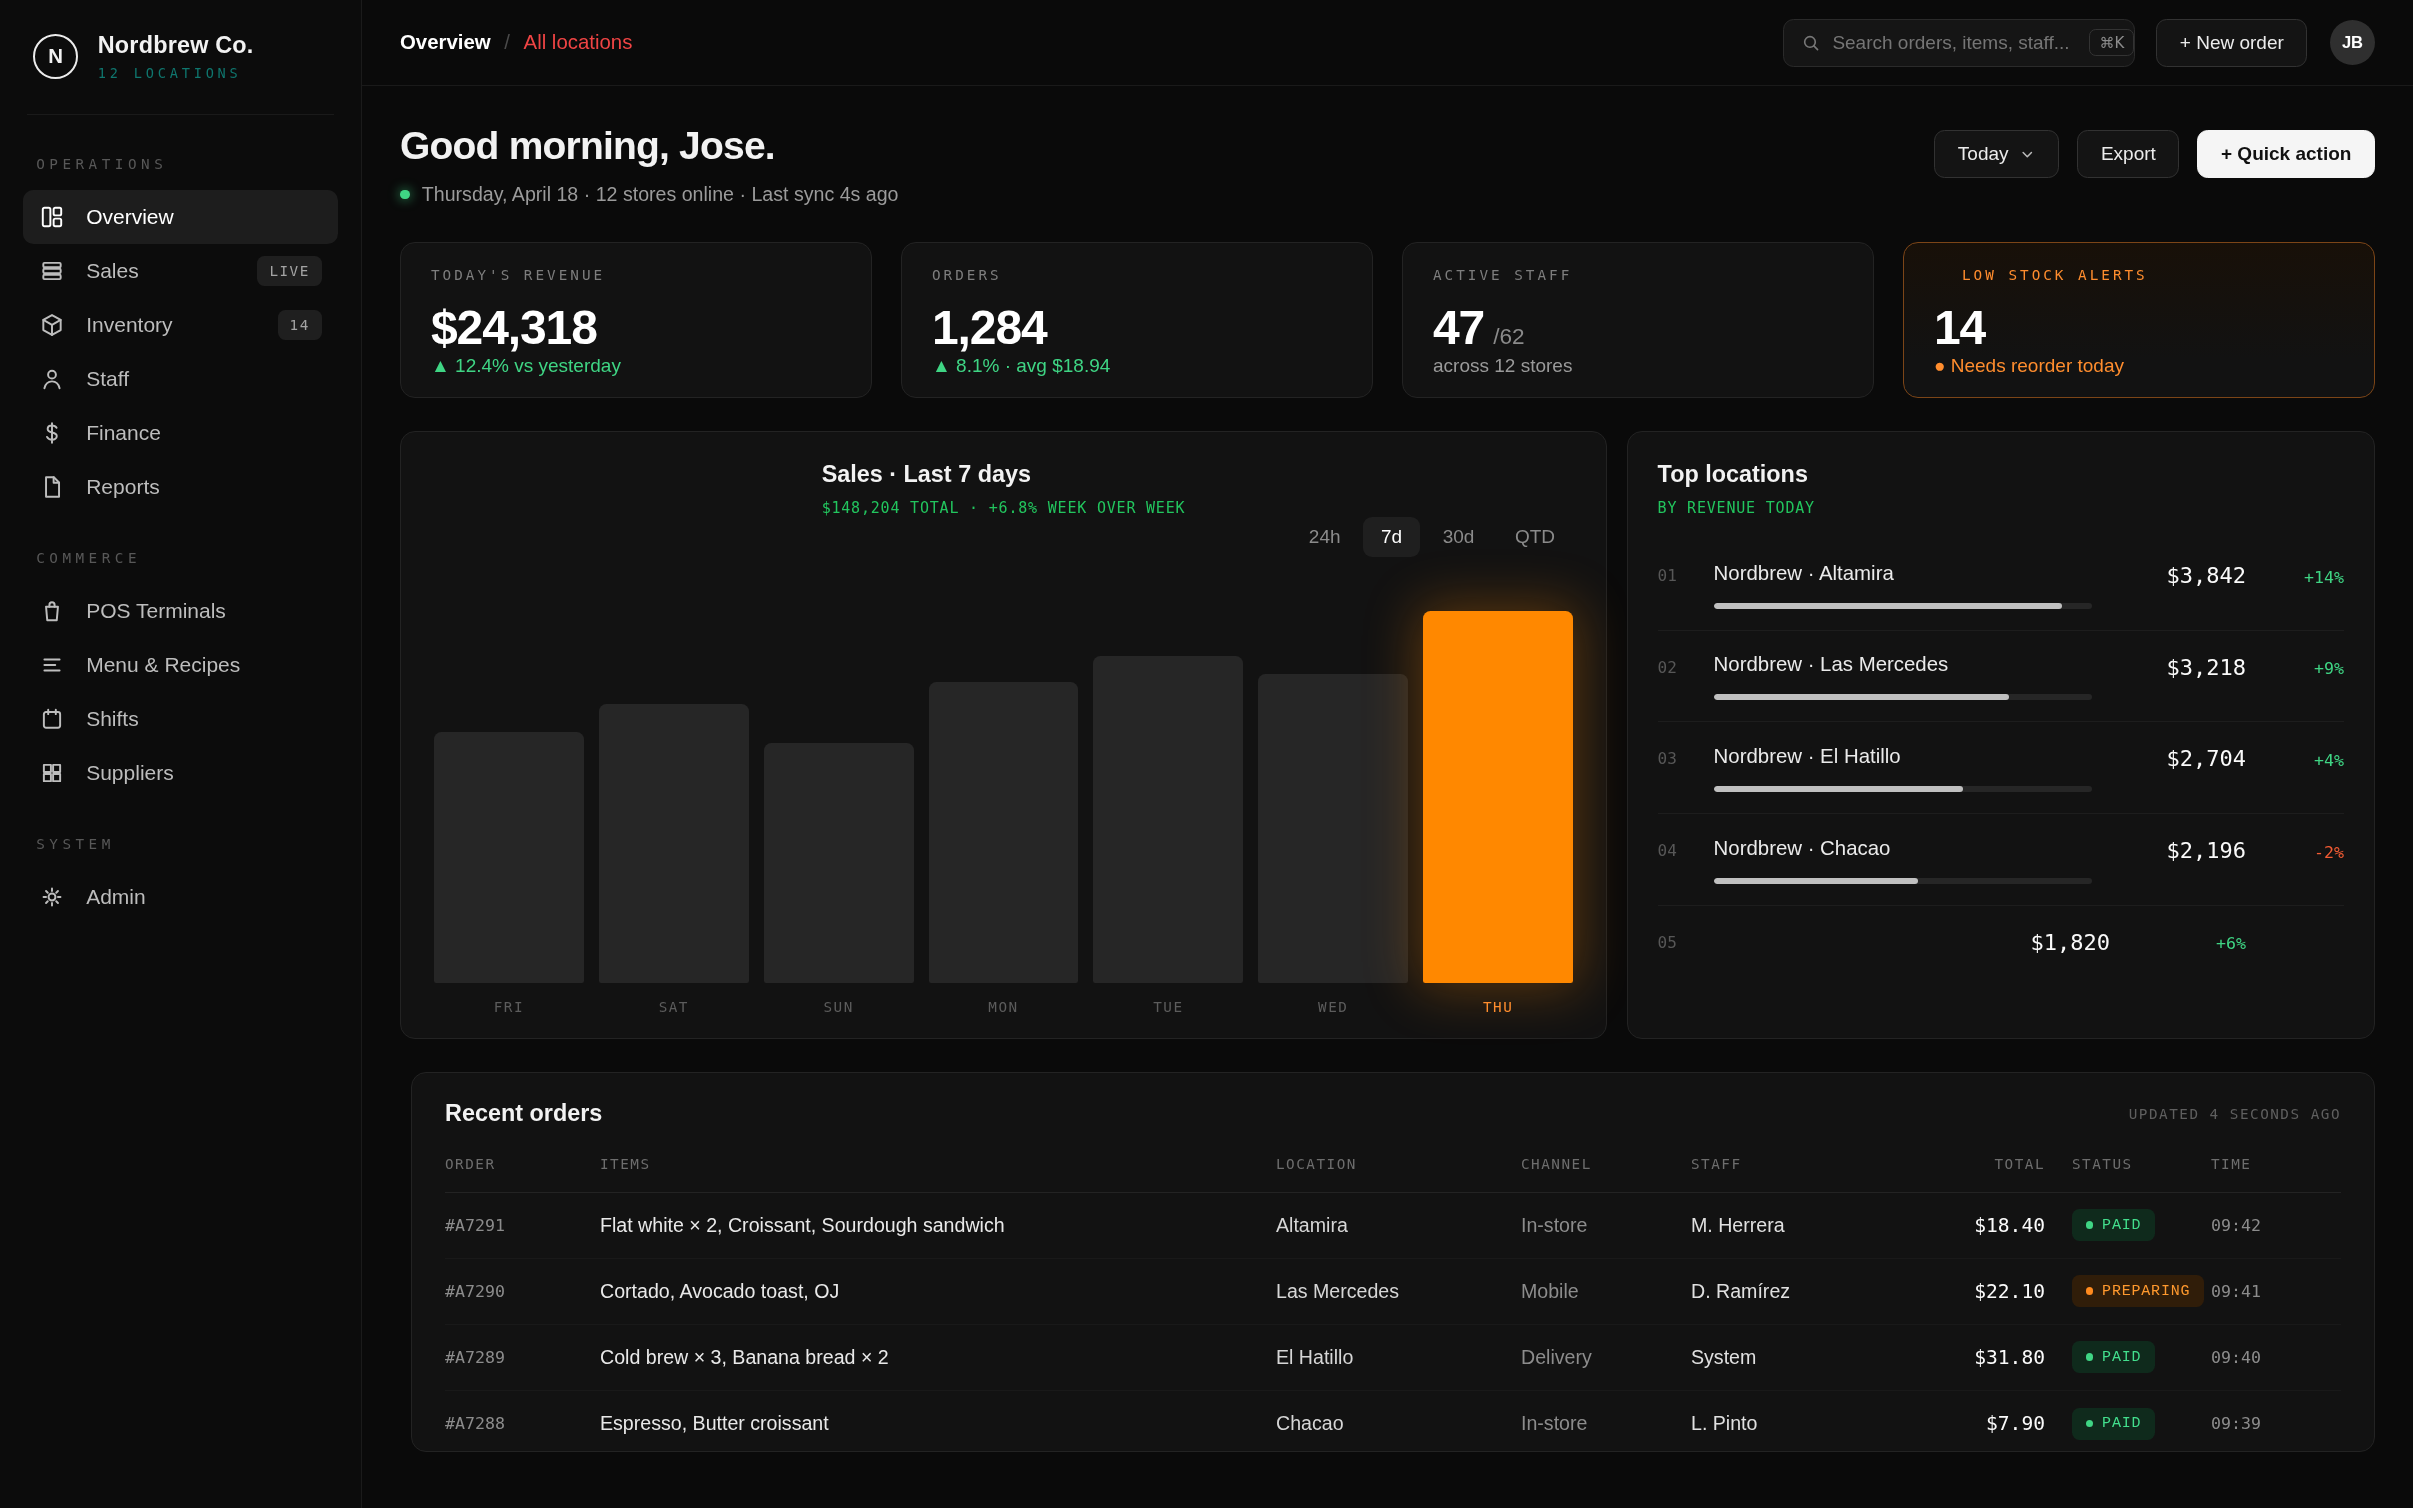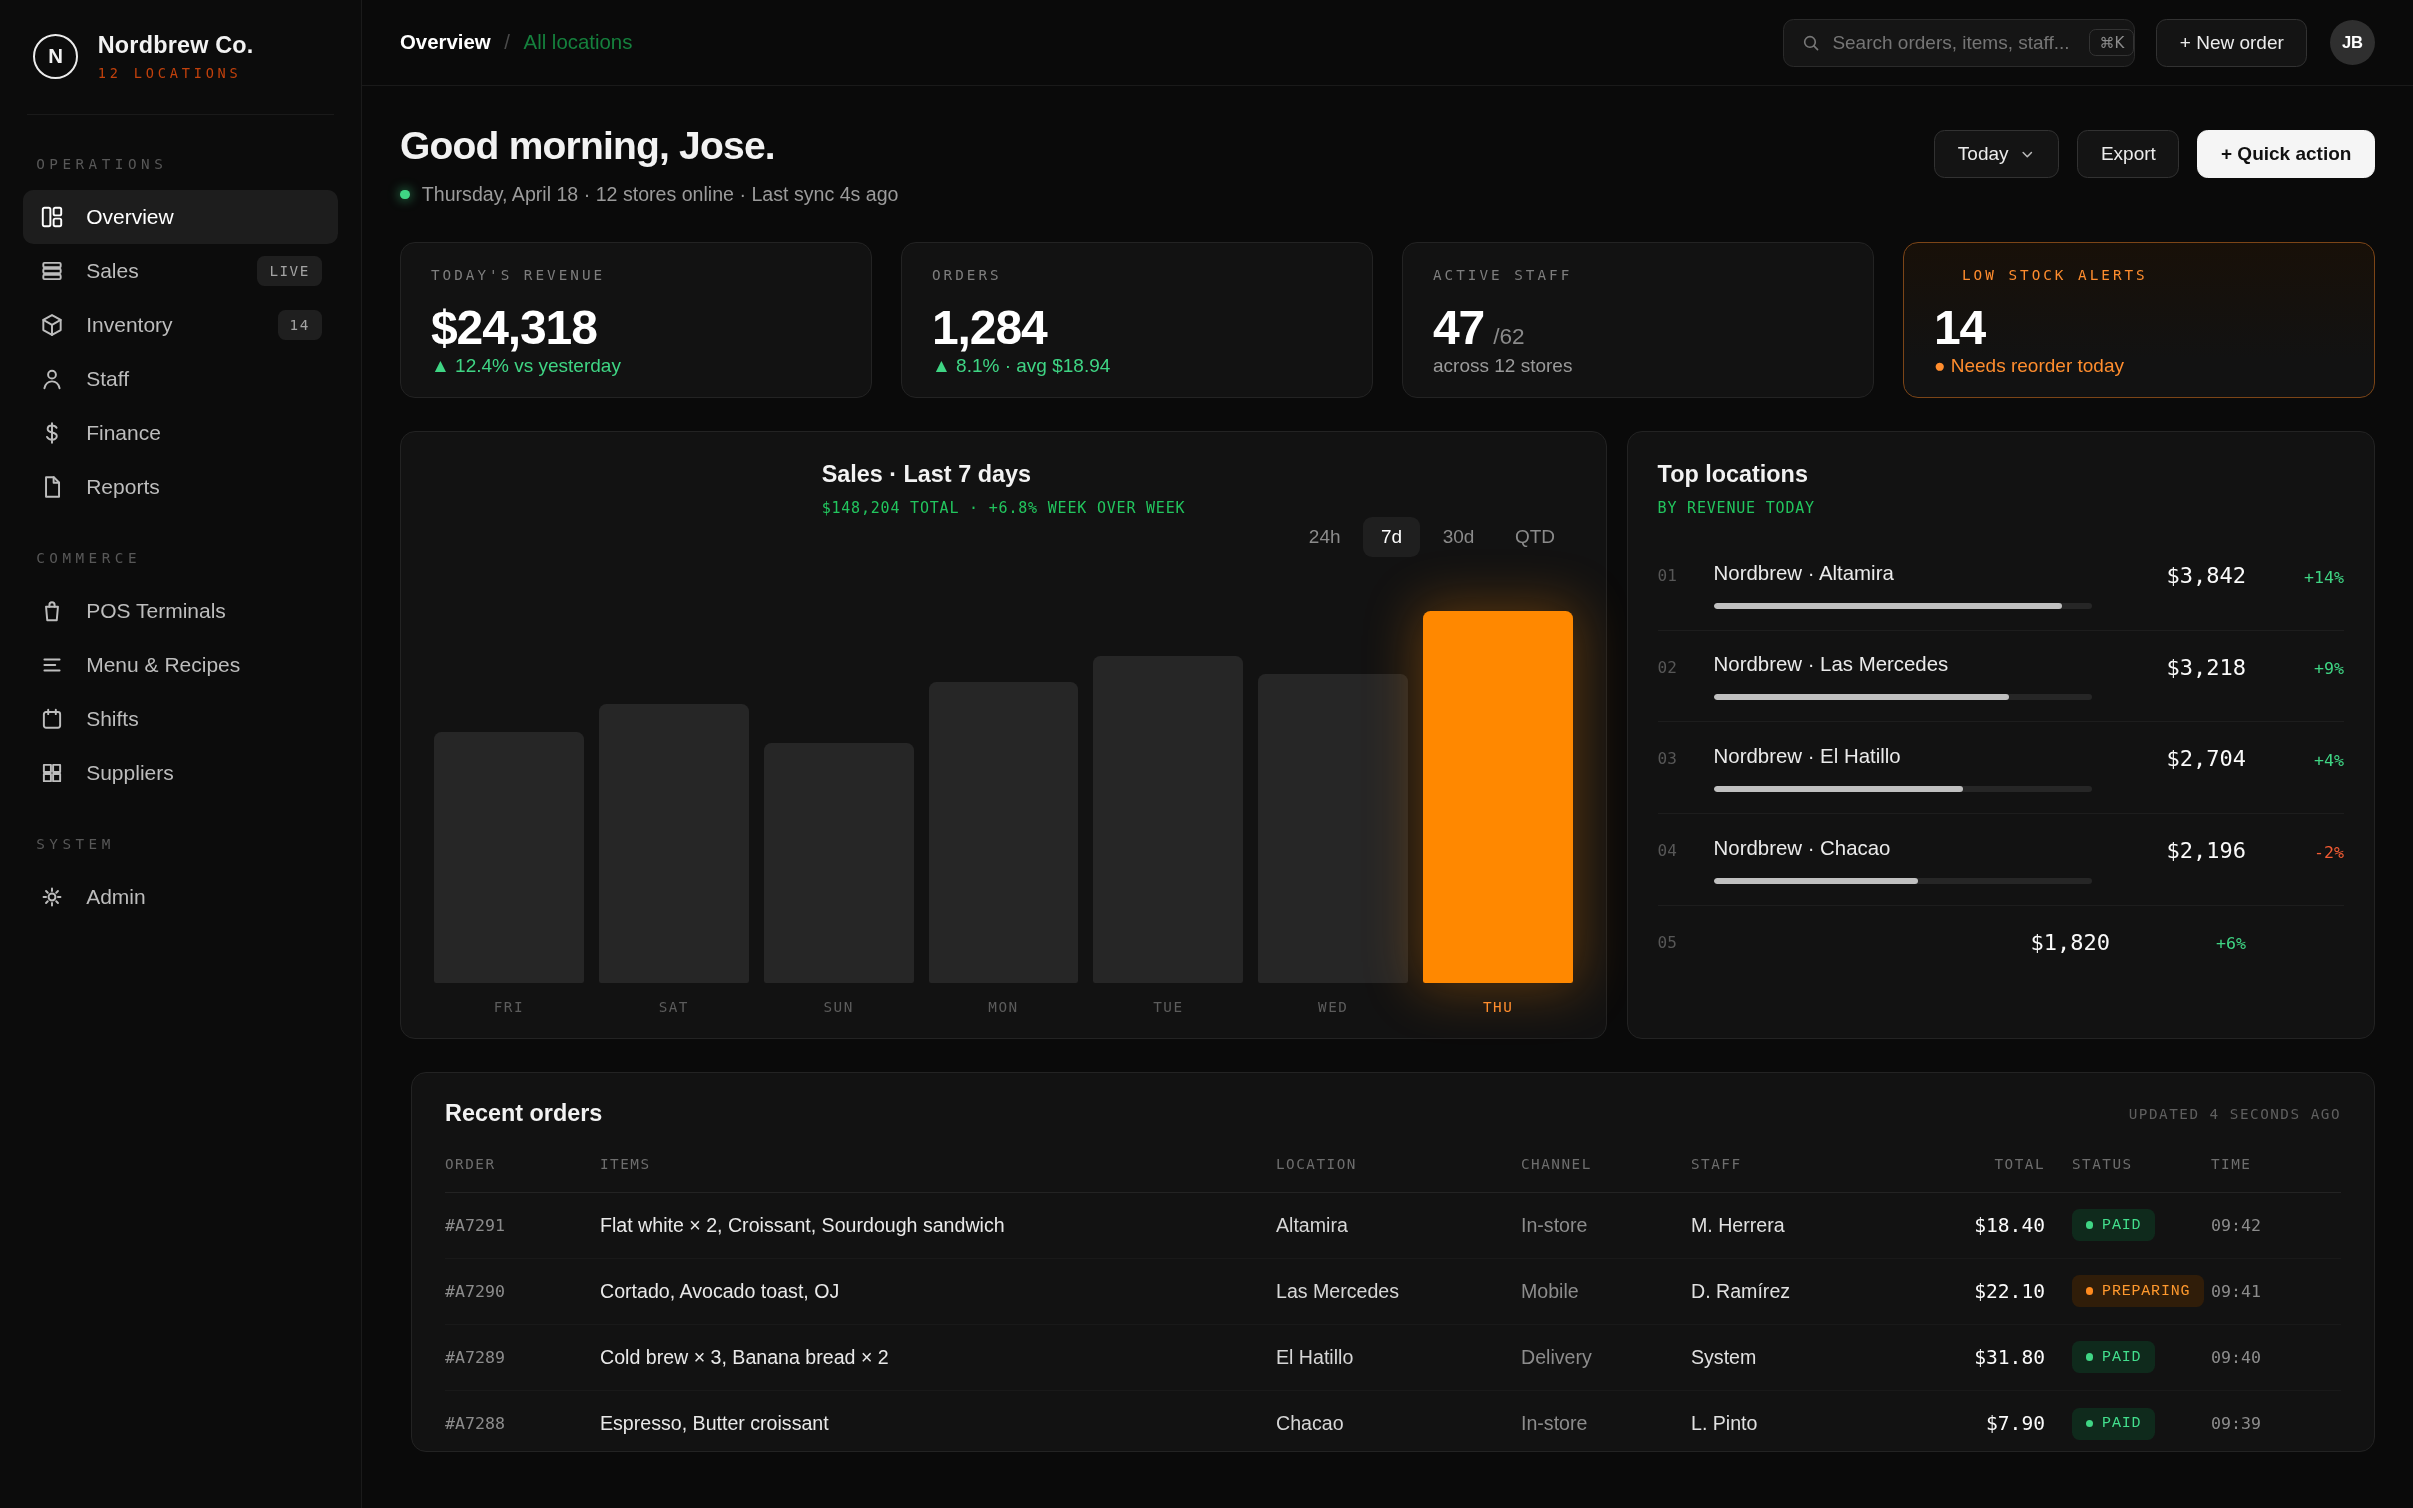--- a/index.html
+++ b/index.html
@@ -11,36 +11,36 @@
     overflow: hidden;
   }
   .mono { font-family: "DejaVu Sans Mono", "Liberation Mono", monospace; }
   .app { display: flex; width: 2413px; height: 1508px; }
 
   
   .sidebar { width: 362px; flex: 0 0 362px; background: #0c0c0c; border-right: 1.5px solid #1b1b1b; padding: 0 22.6px; }
   .brand { display: flex; align-items: center; gap: 19.6px; padding: 32px 10.6px 33px; }
   .logo { width: 45px; height: 45px; border: 2.3px solid #ececec; border-radius: 50%; display: flex; align-items: center; justify-content: center; font-weight: 700; font-size: 20.4px; }
   .brand-name { font-size: 23.4px; font-weight: 700; letter-spacing: 0.2px; }
-  .brand-sub { font-family: "DejaVu Sans Mono", monospace; font-size: 13.6px; color: #c2410c; letter-spacing: 3.8px; margin-top: 6px; }
+  .brand-sub { font-family: "DejaVu Sans Mono", monospace; font-size: 13.6px; color: #0f766e; letter-spacing: 3.8px; margin-top: 6px; }
   .sidebar-divider { border: none; border-top: 1.5px solid #1a1a1a; margin: 0 4.5px; }
   .section-label { font-family: "DejaVu Sans Mono", monospace; font-size: 14.3px; color: #585858; letter-spacing: 4.5px; margin: 41px 13.6px 18px; }
   .section-label.later { margin-top: 36px; }
   .nav-item { display: flex; align-items: center; gap: 21px; height: 54px; padding: 0 16.6px; border-radius: 10.6px; color: #bdbdbd; font-size: 21px; cursor: pointer; }
   .nav-item.active { background: #1d1d1d; color: #ffffff; }
   .nav-item .icon { width: 26px; height: 26px; display: inline-flex; flex: 0 0 26px; }
   .nav-item .icon svg { width: 100%; height: 100%; fill: none; stroke: currentColor; stroke-width: 1.8; stroke-linecap: round; stroke-linejoin: round; }
   .nav-badge { margin-left: auto; font-family: "DejaVu Sans Mono", monospace; font-size: 14.3px; color: #a3a3a3; background: #1f1f1f; padding: 6.8px 12px; border-radius: 7.5px; letter-spacing: 1.5px; }
 
   
   .main { flex: 1; display: flex; flex-direction: column; }
   .topbar { height: 86px; flex: 0 0 86px; border-bottom: 1.5px solid #1a1a1a; display: flex; align-items: center; padding: 0 38px; }
   .crumb-current { font-size: 20.4px; font-weight: 600; color: #ffffff; }
   .crumb-sep { font-size: 20.4px; color: #4a4a4a; margin: 0 13.6px; }
-  .crumb-secondary { font-size: 20.4px; color: #15803d; }
+  .crumb-secondary { font-size: 20.4px; color: #ef4444; }
   .search-box { margin-left: auto; width: 352px; height: 48px; background: #151515; border: 1.5px solid #2a2a2a; border-radius: 10.6px; display: flex; align-items: center; gap: 12px; padding: 0 10.6px 0 16.6px; }
   .search-box svg { width: 19.6px; height: 19.6px; fill: none; stroke: #777; stroke-width: 2; stroke-linecap: round; flex: 0 0 19.6px; }
   .search-input { flex: 1; background: transparent; border: none; outline: none; color: #cfcfcf; font-size: 19px; font-family: inherit; }
   .search-input::placeholder { color: #757575; }
   .kbd { border: 1.5px solid #333; border-radius: 6.8px; font-family: "DejaVu Sans", sans-serif; font-size: 15px; color: #8c8c8c; padding: 3.8px 9px; }
   .btn { display: inline-flex; align-items: center; justify-content: center; gap: 10.6px; height: 48px; padding: 0 22.6px; border-radius: 10.6px; background: #141414; border: 1.5px solid #323232; color: #ececec; font-size: 19px; font-family: inherit; cursor: pointer; }
   .btn.primary { background: #f5f5f5; border-color: #f5f5f5; color: #111; font-weight: 600; }
   .btn .chev { width: 16.6px; height: 16.6px; } .btn .chev svg { width: 100%; height: 100%; fill: none; stroke: #bbb; stroke-width: 2.2; stroke-linecap: round; stroke-linejoin: round; }
   .new-order { margin-left: 21px; }
   .avatar { margin-left: 22.6px; width: 45px; height: 45px; border-radius: 50%; background: #2f2f2f; display: flex; align-items: center; justify-content: center; font-size: 16.6px; font-weight: 700; color: #fff; cursor: pointer; }

